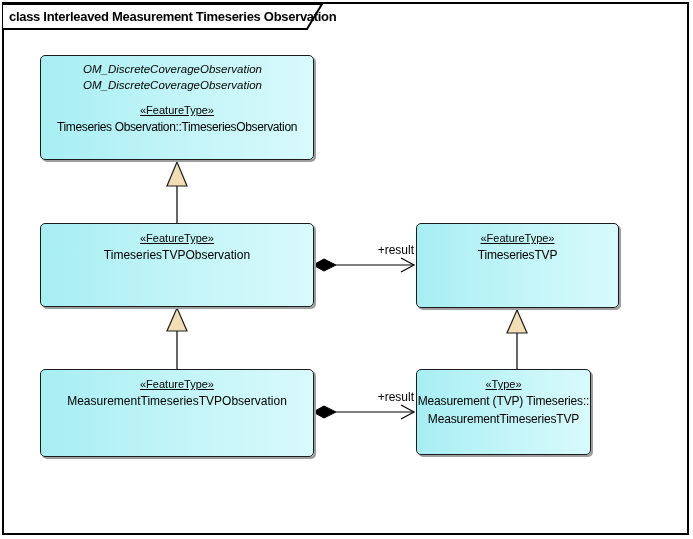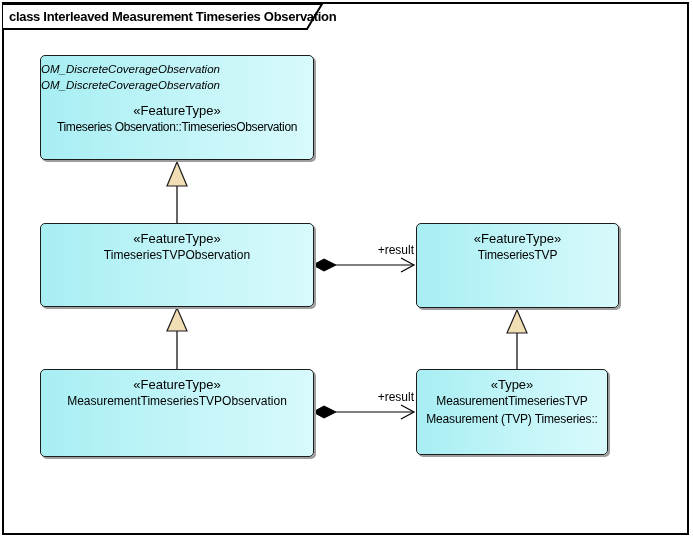--- a/index.html
+++ b/index.html
@@ -39,31 +39,32 @@
     border: 1px solid #1c1c1c;
     border-radius: 5px;
     background: linear-gradient(90deg, #a7eef3 0%, #c4f5f8 55%, #d8fafc 100%);
     box-shadow: 2px 2px 0 #9e9e9e;
     text-align: center;
   }
   .box-ts-observation      { left: 40px;  top: 55px;  width: 274px; height: 105px; }
   .box-tstvp-observation   { left: 40px;  top: 223px; width: 274px; height: 84px;  padding-top: 7px; }
   .box-meas-tsvp-obs       { left: 40px;  top: 369px; width: 274px; height: 88px;  padding-top: 7px; }
   .box-timeseries-tvp      { left: 416px; top: 223px; width: 203px; height: 85px;  padding-top: 7px; }
-  .box-meas-timeseries-tvp { left: 416px; top: 369px; width: 192px; height: 86px;  padding-top: 7px; }
+  .box-meas-timeseries-tvp { left: 416px; top: 369px; width: 175px; height: 86px;  padding-top: 7px; }
   .parents {
     padding: 5px 9px 0 0;
-    text-align: left;
+    text-align: center;
     font-style: italic;
     font-size: 11.5px;
     line-height: 16px;
   }
   .stereotype {
-    font-size: 13px;
+    font-size: 11px;
     line-height: 15px;
+    text-decoration: underline;
   }
   .box-ts-observation .stereotype { margin-top: 10px; }
   .class-name {
     font-size: 12px;
     font-weight: normal;
     line-height: 18px;
     white-space: nowrap;
   }
   .tight { letter-spacing: -0.35px; }
   .semi-tight { letter-spacing: -0.15px; }
@@ -137,20 +138,20 @@
     <div class="class-name">MeasurementTimeseriesTVPObservation</div>
   </div>
 
   <div class="uml-box box-timeseries-tvp">
     <div class="stereotype">«FeatureType»</div>
     <div class="class-name semi-tight">TimeseriesTVP</div>
   </div>
 
   <div class="uml-box box-meas-timeseries-tvp">
     <div class="stereotype">«Type»</div>
+    <div class="class-name semi-tight">Measurement (TVP) Timeseries::</div>
     <div class="class-name semi-tight">MeasurementTimeseriesTVP</div>
-    <div class="class-name semi-tight">Measurement (TVP) Timeseries::</div>
   </div>
 
   <div class="connector-label label-result-top">+result</div>
   <div class="connector-label label-result-bottom">+result</div>
 
 </div>
 
 </body></html>

